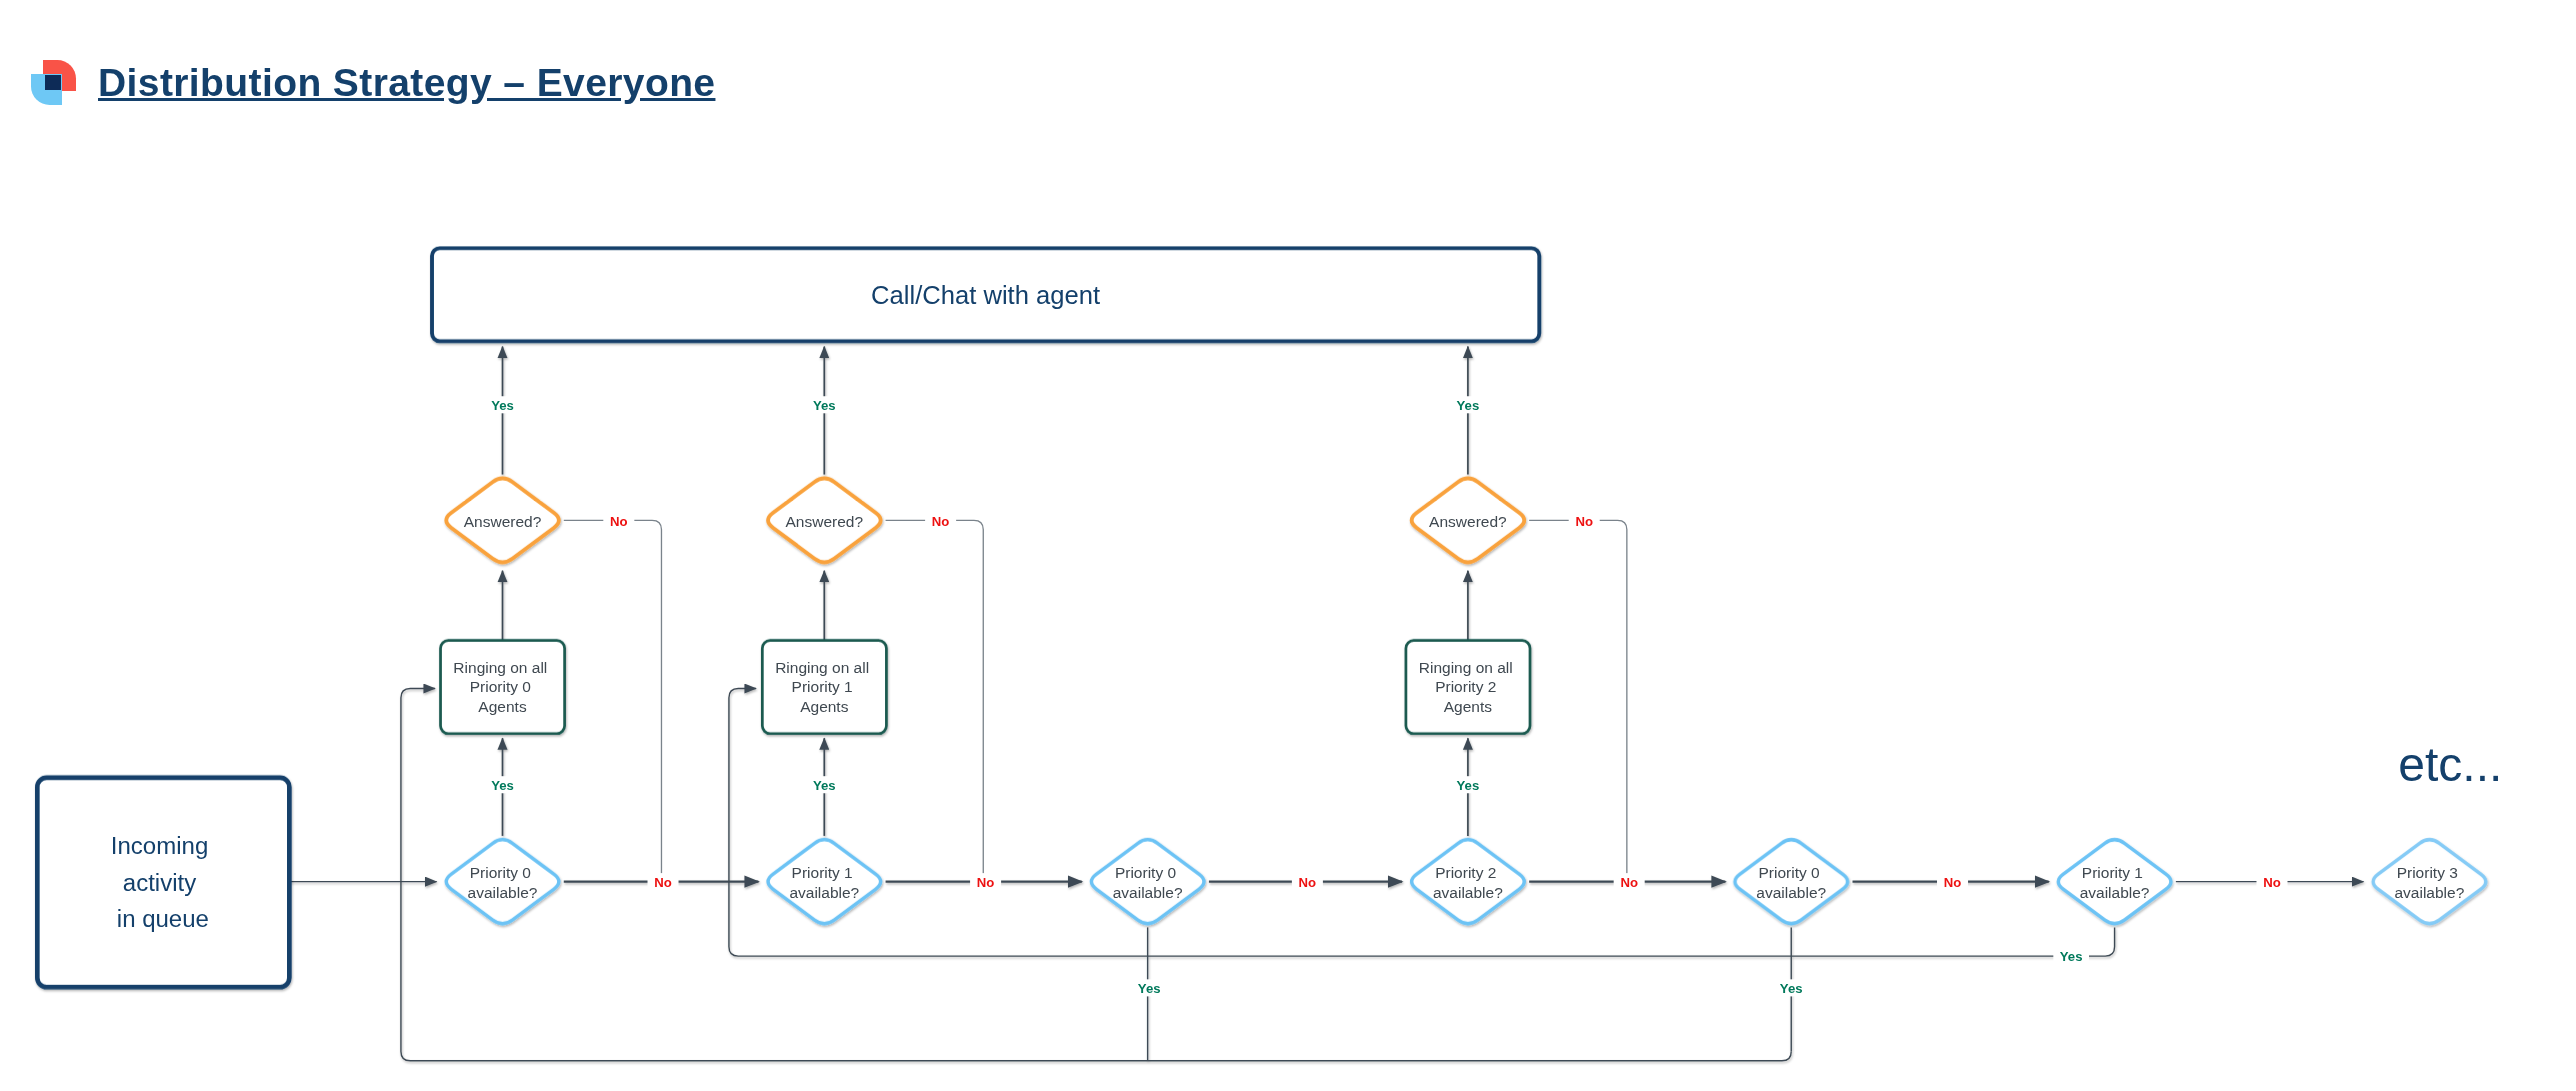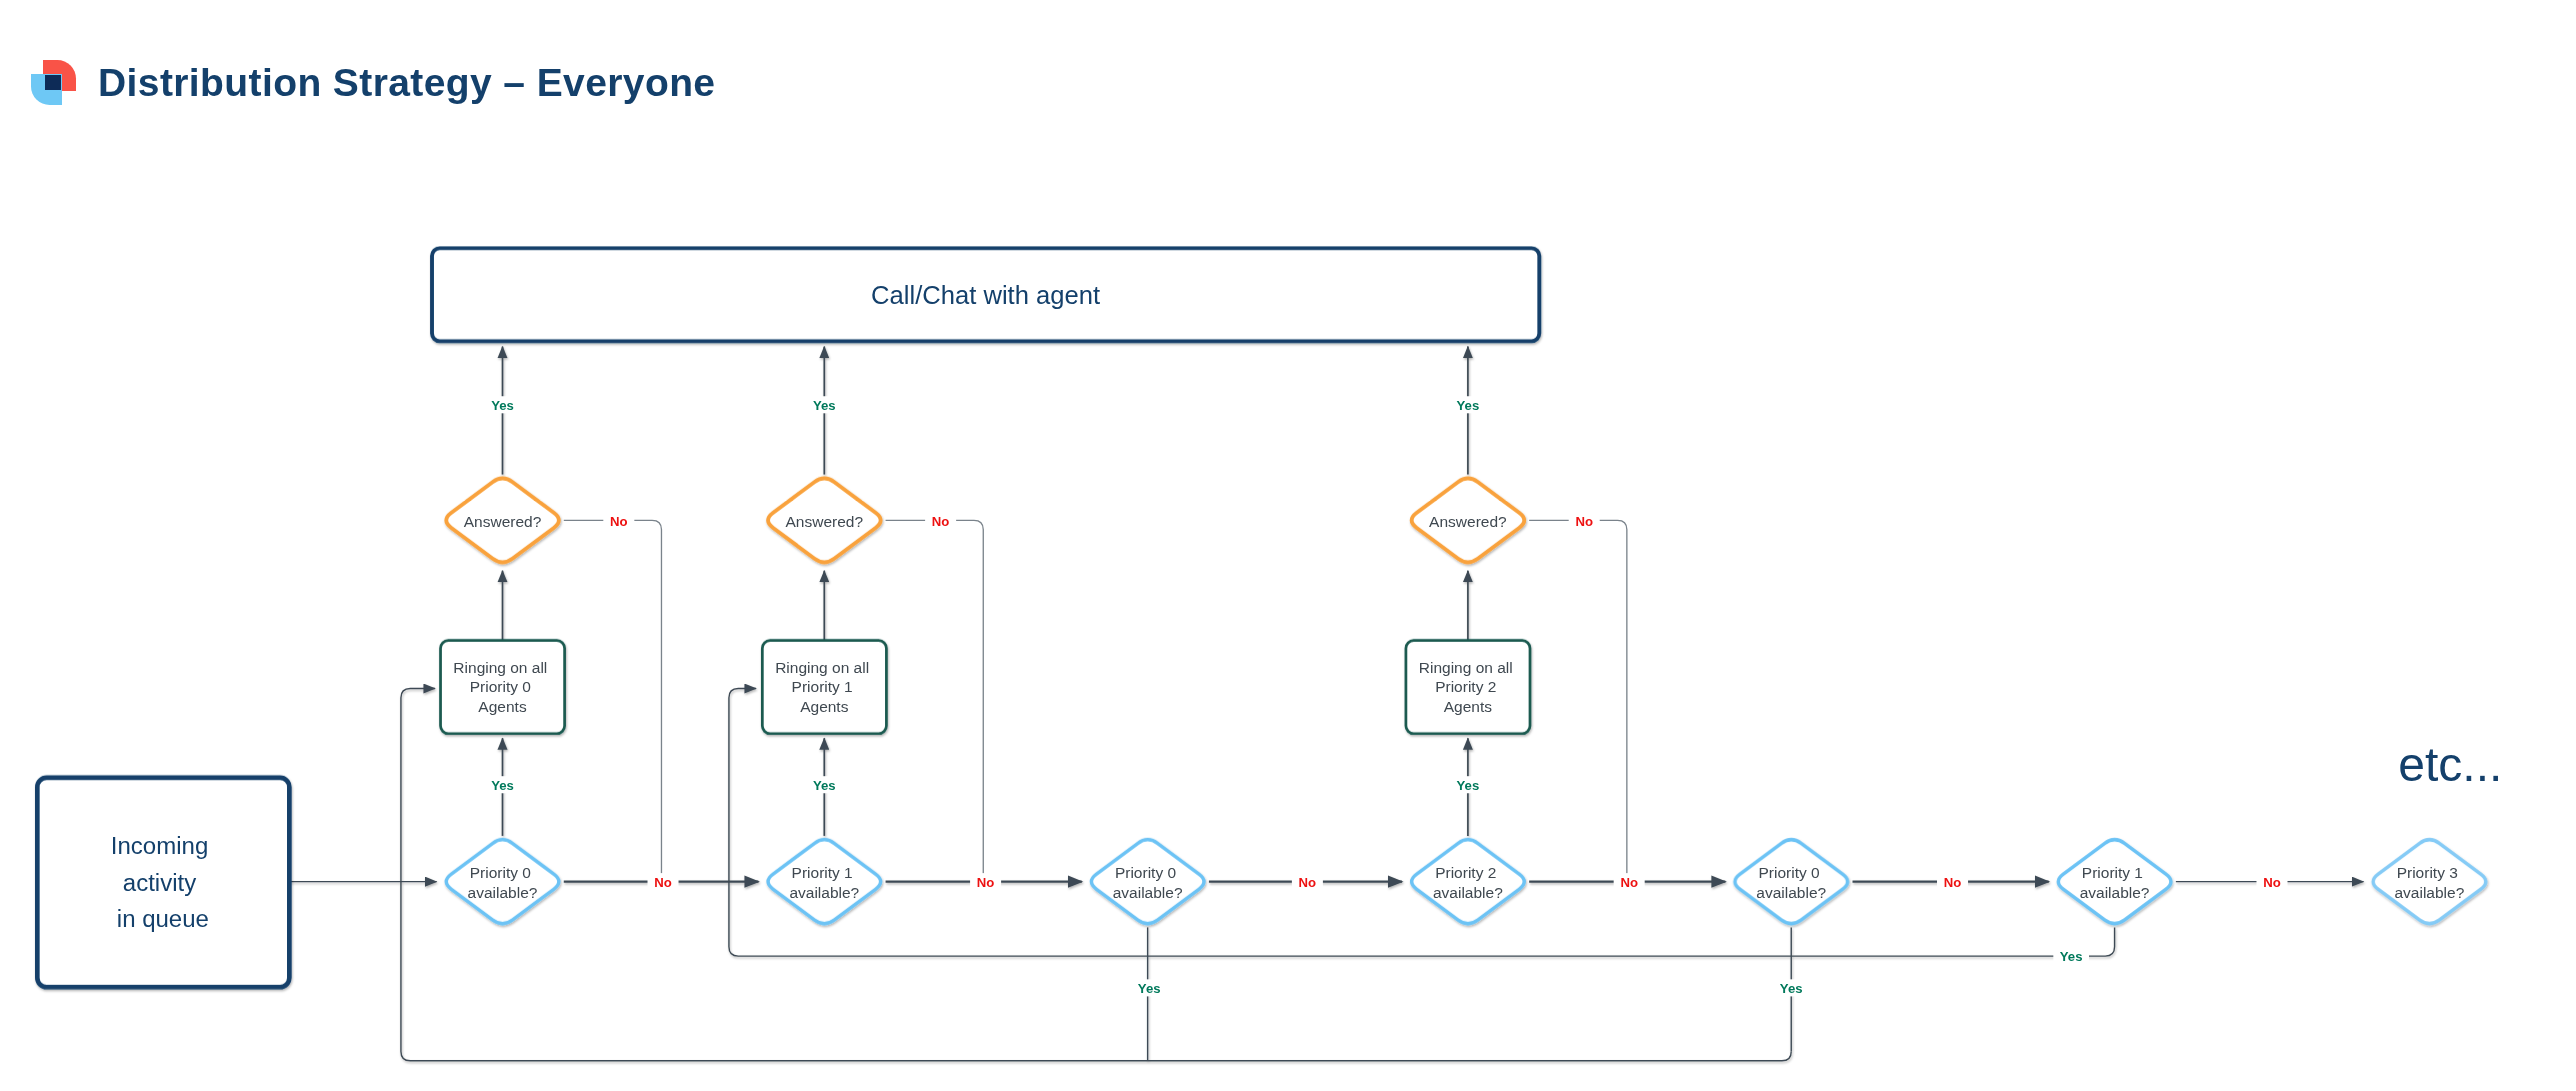--- a/index.html
+++ b/index.html
@@ -6,21 +6,21 @@
     font-family:"Liberation Sans",sans-serif;}
   #stage{position:relative;width:2576px;height:1091px;background:#fff;}
   
   #hdr{position:absolute;left:31px;top:60px;display:flex;align-items:center;gap:22px;}
   #logo{position:relative;width:45px;height:45px;flex:0 0 auto;}
   #logo .red{position:absolute;left:11.6px;top:0;width:33px;height:31px;background:var(--logo-red);
     border-radius:0 18.6px 0 0;}
   #logo .blue{position:absolute;left:0;top:14px;width:31px;height:31px;background:var(--logo-blue);
     border-radius:0 0 0 18.6px;}
   #logo .navy{position:absolute;left:14px;top:14.7px;width:16.3px;height:15.5px;background:var(--logo-navy);}
-  #title{font-size:39px;font-weight:bold;color:var(--navy);white-space:nowrap;letter-spacing:0.4px;}
+  #title{font-size:39px;font-weight:bold;color:var(--navy);white-space:nowrap;letter-spacing:0.4px;text-decoration:underline;}
   
   svg text{font-family:"Liberation Sans",sans-serif;}
   .shape-label{fill:var(--shape-text);font-size:20px;}
   .big-label{fill:var(--navy);font-size:33px;}
   .start-label{fill:var(--navy);font-size:31px;}
   .etc-label{fill:var(--navy);font-size:62px;}
   .lbl-yes{fill:var(--yes);font-size:17px;font-weight:bold;}
   .lbl-no{fill:var(--no);font-size:17px;font-weight:bold;}
   .lblbg{fill:#ffffff;}
   

